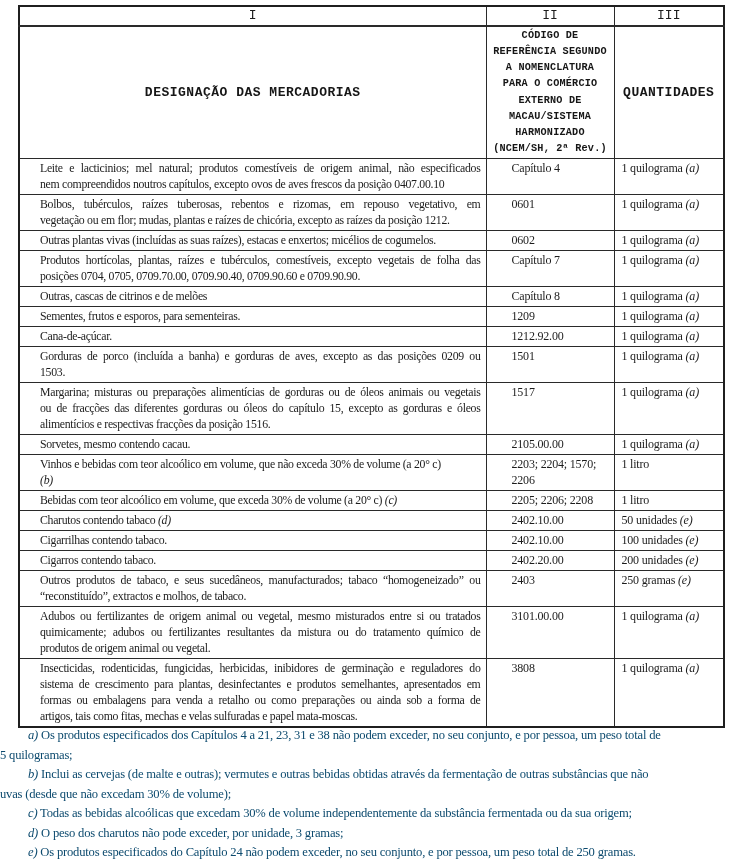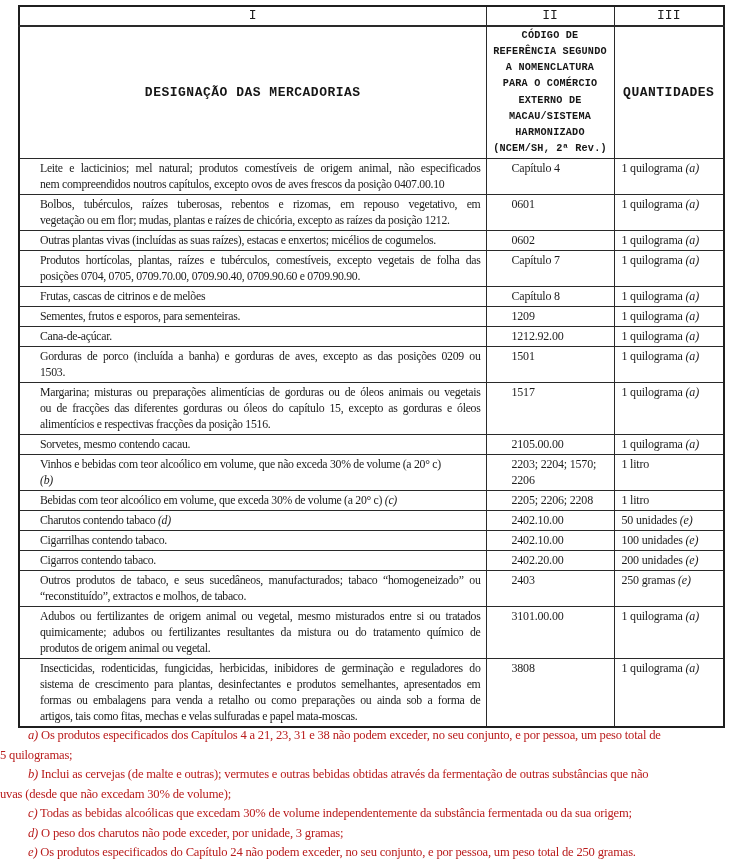--- a/index.html
+++ b/index.html
@@ -44,21 +44,21 @@
     font-size:11.8px;line-height:16px;letter-spacing:-0.3px;
     white-space:nowrap;overflow:hidden;
   }
   .line.j{text-align:justify;text-align-last:justify;}
   td.c2 .line, td.c3 .line{font-size:12px;letter-spacing:-0.2px;}
   .line i{font-style:italic;}
   
   .footnotes{position:absolute;left:0;top:726px;width:732px;}
   .fn-line{
     font-size:12.6px;line-height:19.5px;letter-spacing:-0.2px;
-    white-space:nowrap;overflow:hidden;color:#b91c1c;
+    white-space:nowrap;overflow:hidden;color:#0c4a6e;
   }
   .fn-line.first{padding-left:28px;}
   .fn-line i{font-style:italic;}
 </style>
 </head>
 <body>
 
 <div class="page">
 
   <div class="tbl-wrap">
@@ -138,21 +138,21 @@
             </td>
             <td class="c2">
               <div class="line">Capítulo 7</div>
             </td>
             <td class="c3">
               <div class="line">1 quilograma <i>(a)</i></div>
             </td>
           </tr>
           <tr>
             <td class="c1">
-              <div class="line">Frutas, cascas de citrinos e de melões</div>
+              <div class="line">Outras, cascas de citrinos e de melões</div>
             </td>
             <td class="c2">
               <div class="line">Capítulo 8</div>
             </td>
             <td class="c3">
               <div class="line">1 quilograma <i>(a)</i></div>
             </td>
           </tr>
           <tr>
             <td class="c1">

